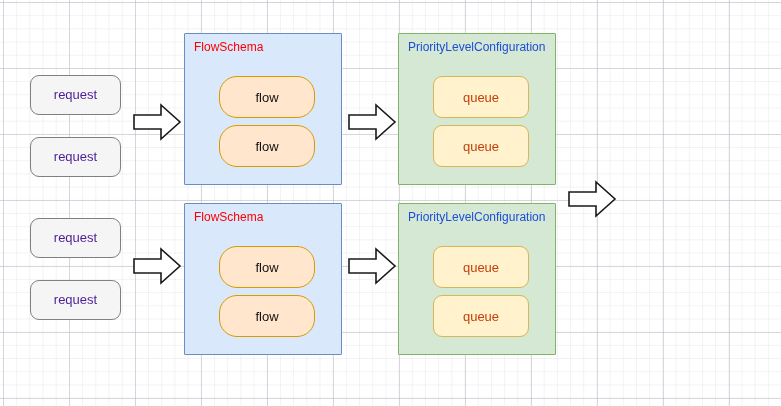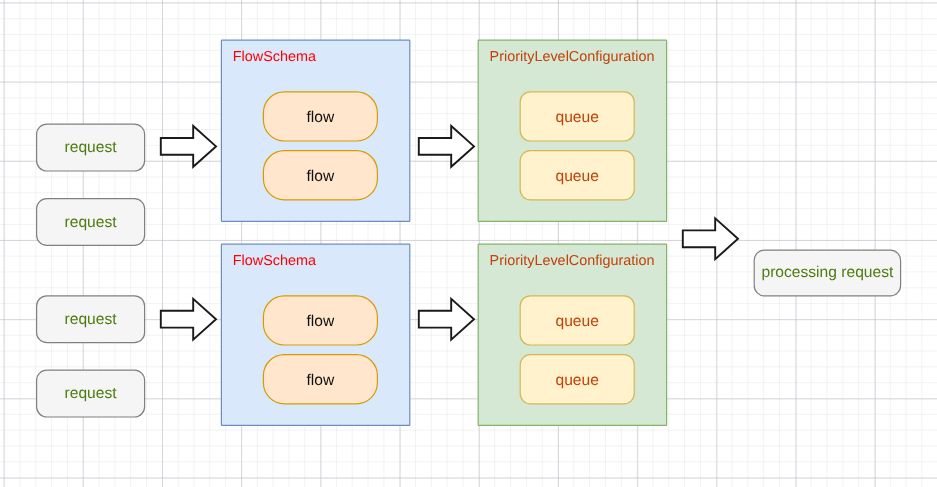--- a/index.html
+++ b/index.html
@@ -30,24 +30,23 @@
     align-items: center;
     justify-content: center;
     text-align: center;
   }
 
   
   .pill {
     background: #f5f5f5;
     border: 1.3px solid #808080;
     border-radius: 9px;
-    color: #4d7c0f;
+    color: #4c1d95;
     font-size: 13px;
     line-height: 1.1;
-    margin-top: 28px;
   }
 
   
   .group-blue {
     background: #dae8fc;
     border: 1.2px solid #6c8ebf;
     border-radius: 1px;
     display: block;
   }
   
@@ -60,21 +59,21 @@
 
   .group-title {
     position: absolute;
     left: 9px;
     top: 7px;
     font-size: 12px;
     line-height: 1.15;
     white-space: nowrap;
   }
   .title-red { color: #ff0000; }
-  .title-purple { color: #c2410c; }
+  .title-purple { color: #1d4ed8; }
 
   
   .leaf-orange {
     background: #ffe6cc;
     border: 1.4px solid #d79b00;
     border-radius: 18px;
     color: #111111;
     font-size: 13px;
   }
   
@@ -179,17 +178,14 @@
       <span>queue</span>
     </div>
   </div>
 
   <div class="arrow" style="left:568px; top:181px;">
     <svg width="48" height="36" viewBox="0 0 48 36">
       <path d="M1,11 L28,11 L28,1 L47,18 L28,35 L28,25 L1,25 Z" fill="#ffffff" stroke="#1a1a1a" stroke-width="1.6" stroke-linejoin="miter"></path>
     </svg>
   </div>
 
-  <div class="node pill" style="left:628px; top:180px; width:123px; height:39px;">
-    <span>processing request</span>
-  </div>
 
 </div>
 
 </body></html>

